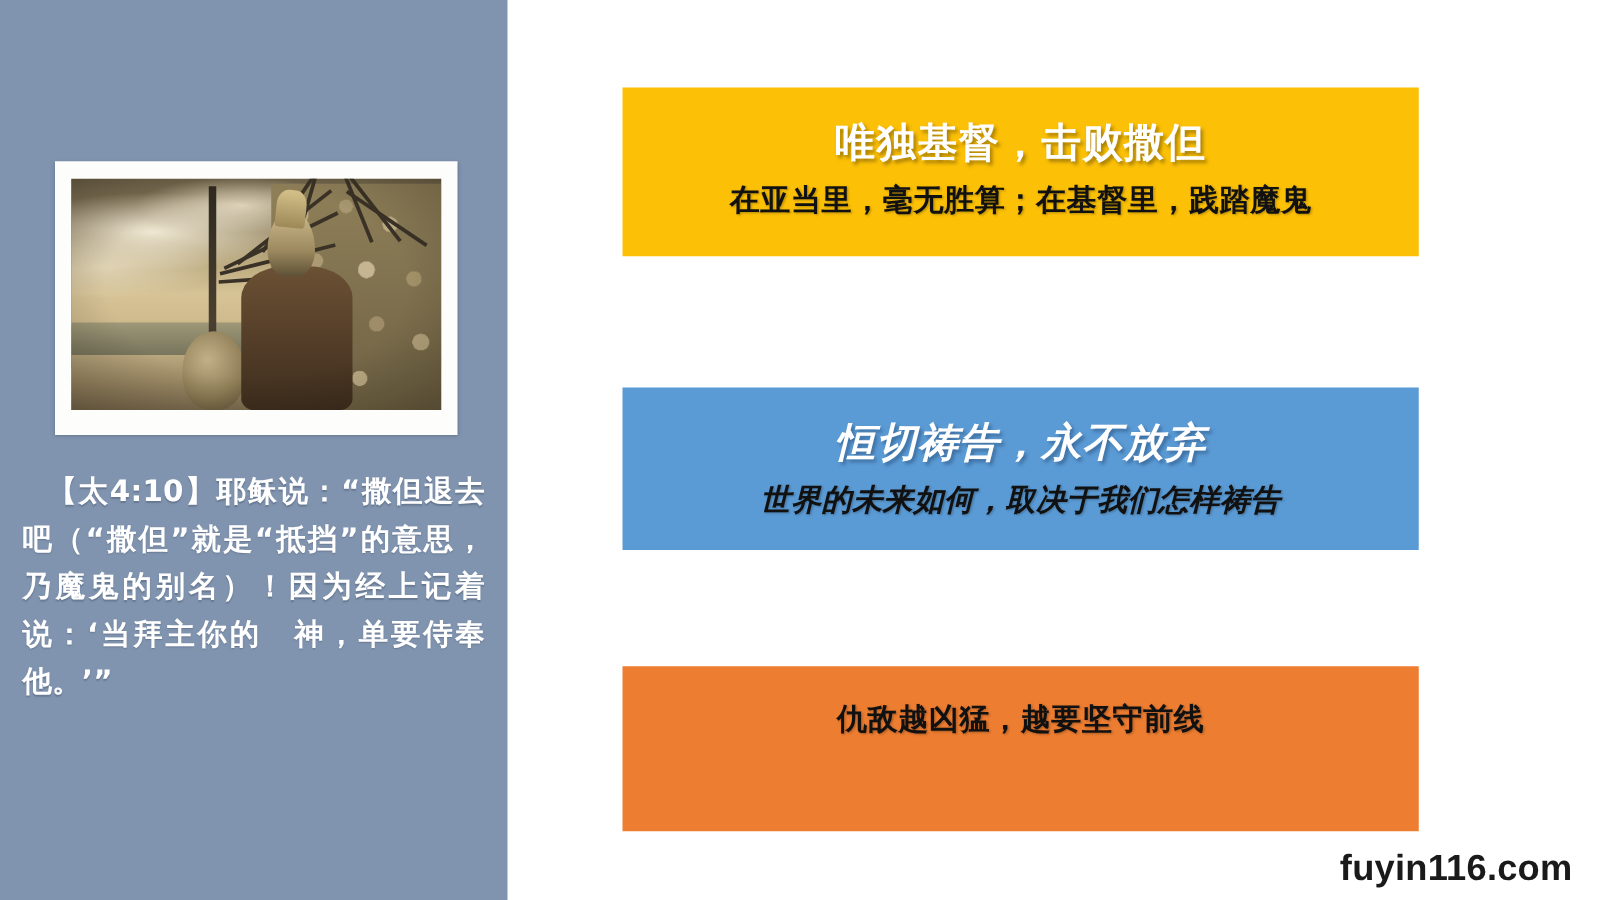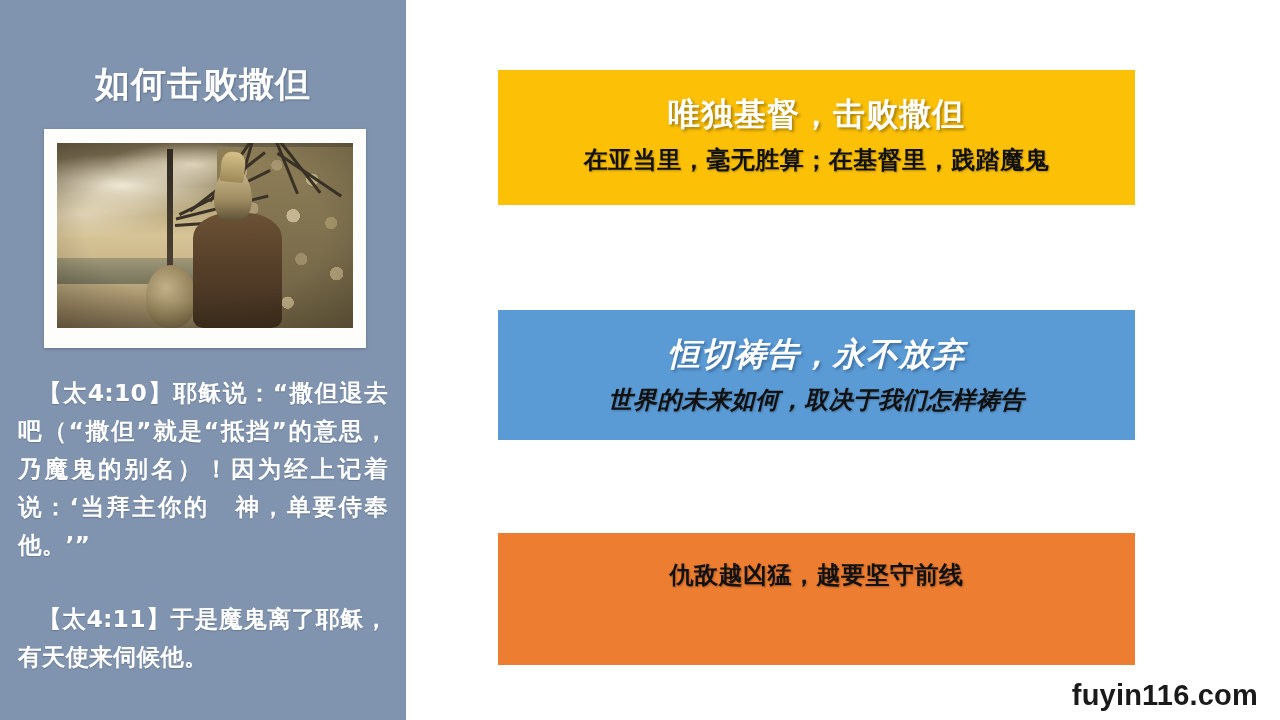--- a/index.html
+++ b/index.html
@@ -198,21 +198,20 @@
     font-weight: bold;
     letter-spacing: 0.2px;
     font-family: "Liberation Sans", sans-serif;
   }
 </style>
 </head>
 <body>
 
 <div class="sidebar">
 
-  <div class="slide-title">如何击败撒但</div>
 
   <div class="photo-frame">
     <div class="photo">
       <div class="ph-sky"></div>
       <div class="ph-sea"></div>
       <div class="ph-ground"></div>
       <div class="ph-shields"></div>
 
       <div class="ph-spear" style="left:40%; top:26%; width:34%; height:3px; transform:rotate(-26deg);"></div>
       <div class="ph-spear" style="left:40%; top:34%; width:32%; height:3px; transform:rotate(-14deg);"></div>
@@ -229,21 +228,20 @@
       <div class="ph-cape"></div>
       <div class="ph-warrior-body"></div>
       <div class="ph-helmet"></div>
       <div class="ph-crest"></div>
       <div class="ph-vignette"></div>
     </div>
   </div>
 
   <div class="scripture scripture-1">【太4:10】耶稣说：“撒但退去吧（“撒但”就是“抵挡”的意思，乃魔鬼的别名）！因为经上记着说：‘当拜主你的　神，单要侍奉他。’”</div>
 
-  <div class="scripture scripture-2">【太4:11】于是魔鬼离了耶稣，有天使来伺候他。</div>
 </div>
 
 <div class="panel panel-yellow">
   <div class="panel-heading">唯独基督，击败撒但</div>
   <div class="panel-sub">在亚当里，毫无胜算；在基督里，践踏魔鬼</div>
 </div>
 
 <div class="panel panel-blue">
   <div class="panel-heading">恒切祷告，永不放弃</div>
   <div class="panel-sub">世界的未来如何，取决于我们怎样祷告</div>

